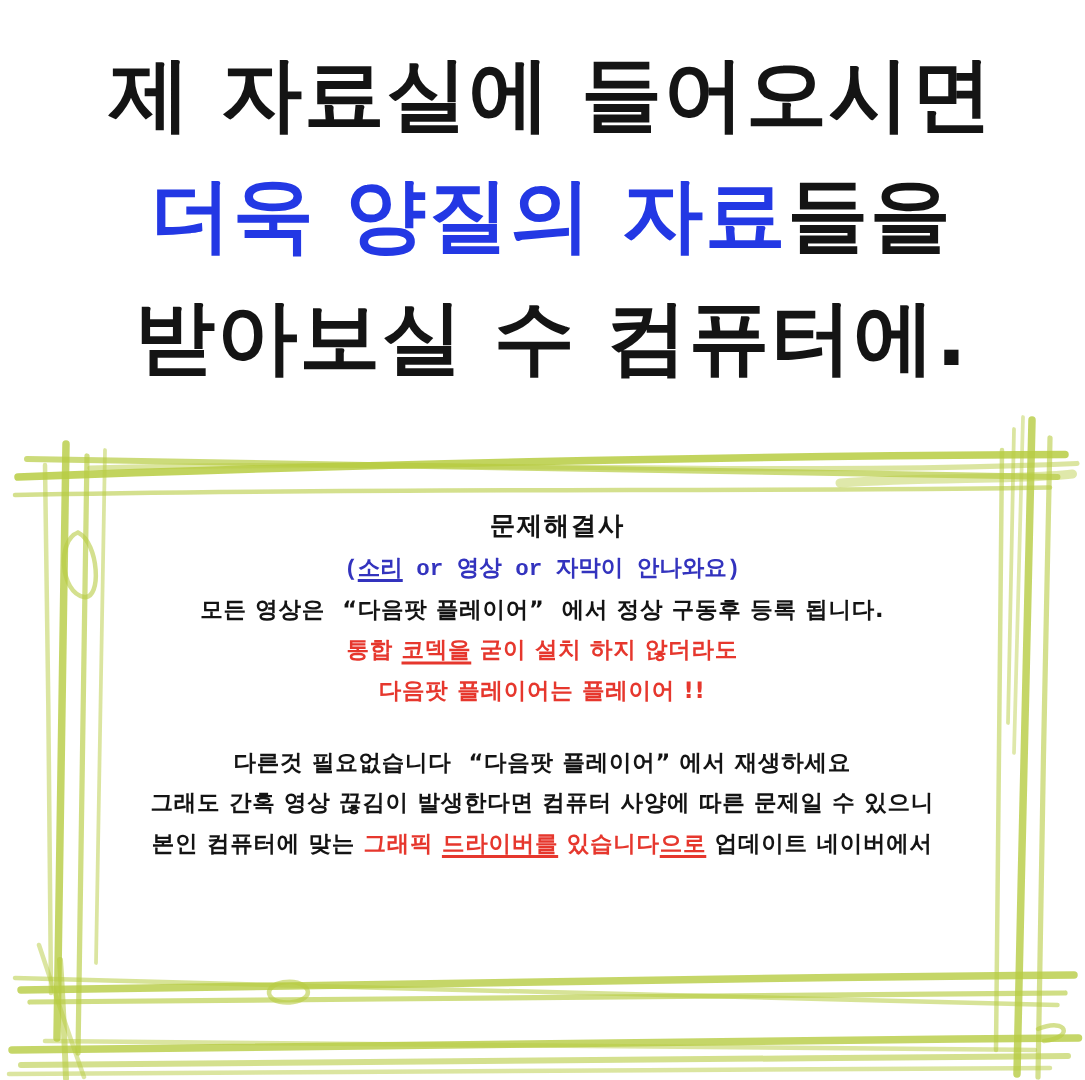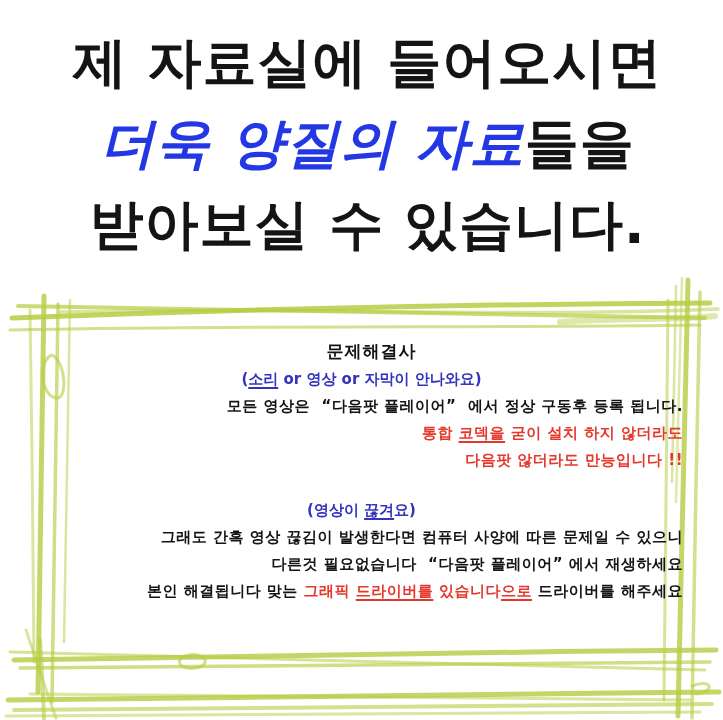--- a/index.html
+++ b/index.html
@@ -25,21 +25,21 @@
     text-align:center;
   }
   .h-line{
     font-size:54px;
     line-height:81px;
     font-weight:600;
     letter-spacing:1px;
     white-space:pre;
     padding-left:12px;
   }
-  .h-blue{color:var(--headline-blue);font-style:italic;}
+  .h-blue{color:var(--headline-blue);}
   
   .frame{
     position:absolute;left:0;top:0;width:723px;height:720px;
     pointer-events:none;
   }
   .frame path{
     stroke:var(--border-green);
     fill:none;
     stroke-linecap:round;
   }
@@ -47,41 +47,41 @@
   .box{
     position:absolute;top:338px;left:40px;right:40px;
     text-align:center;
   }
   .box-title{
     font-size:17px;line-height:26px;font-weight:bold;letter-spacing:1px;padding-left:20px;
   }
   .subheader{
     font-size:15px;line-height:27px;font-weight:bold;
     color:var(--subheader-blue);
-    margin-top:2px;white-space:pre;
+    margin-top:2px;white-space:pre;font-family:Liberation Mono, monospace;
   }
   .line{
     font-size:15px;line-height:27px;font-weight:bold;
-    letter-spacing:0.5px;white-space:pre;text-align:right;
+    letter-spacing:0.5px;white-space:pre;
   }
   .red{color:var(--alert-red);}
   .u{
     text-decoration:underline;
     text-underline-offset:3px;
     text-decoration-thickness:2px;
   }
   .gap{height:21px;}
 </style>
 </head>
 <body>
 
 <div class="headline">
   <div class="h-line"><span>제 자료실에 들어오시면</span></div>
   <div class="h-line"><span class="h-blue">더욱 양질의 자료</span><span>들을</span></div>
-  <div class="h-line"><span>받아보실 수 있습니다.</span></div>
+  <div class="h-line"><span>받아보실 수 컴퓨터에.</span></div>
 </div>
 
 <svg class="frame" viewBox="0 0 723 720" xmlns="http://www.w3.org/2000/svg">
 
   <path d="M12,318 C220,310 480,304 710,303" stroke-width="5" opacity="0.85"></path>
   <path d="M18,306 C260,312 500,314 705,318" stroke-width="4" opacity="0.7"></path>
   <path d="M10,330 C230,325 520,328 700,325" stroke-width="3" opacity="0.6"></path>
   <path d="M60,312 C300,306 500,318 718,309" stroke-width="3.5" opacity="0.5"></path>
   <path d="M560,322 C620,318 680,320 715,316" stroke-width="6" opacity="0.45"></path>
 
@@ -112,22 +112,21 @@
 </svg>
 
 <div class="box">
   <div class="box-title">문제해결사</div>
 
   <div class="subheader"><span>(</span><span class="u">소리</span><span> or 영상 or 자막이 안나와요)</span></div>
 
   <div class="line">모든 영상은  “다음팟 플레이어”  에서 정상 구동후 등록 됩니다.</div>
 
   <div class="line red"><span>통합 </span><span class="u">코덱을</span><span> 굳이 설치 하지 않더라도</span></div>
-  <div class="line red">다음팟 않더라도 만능입니다 !!</div>
+  <div class="line red">다음팟 플레이어는 플레이어 !!</div>
 
   <div class="gap"></div>
 
-  <div class="subheader"><span>(영상이 </span><span class="u">끊겨</span><span>요)</span></div>
 
+  <div class="line">다른것 필요없습니다  “다음팟 플레이어” 에서 재생하세요</div>
   <div class="line">그래도 간혹 영상 끊김이 발생한다면 컴퓨터 사양에 따른 문제일 수 있으니</div>
-  <div class="line">다른것 필요없습니다  “다음팟 플레이어” 에서 재생하세요</div>
-  <div class="line"><span>본인 해결됩니다 맞는 </span><span class="red">그래픽 </span><span class="red u">드라이버를</span><span class="red"> 있습니다</span><span class="red u">으로</span><span> 드라이버를 해주세요</span></div>
+  <div class="line"><span>본인 컴퓨터에 맞는 </span><span class="red">그래픽 </span><span class="red u">드라이버를</span><span class="red"> 있습니다</span><span class="red u">으로</span><span> 업데이트 네이버에서</span></div>
 </div>
 
 </body></html>

